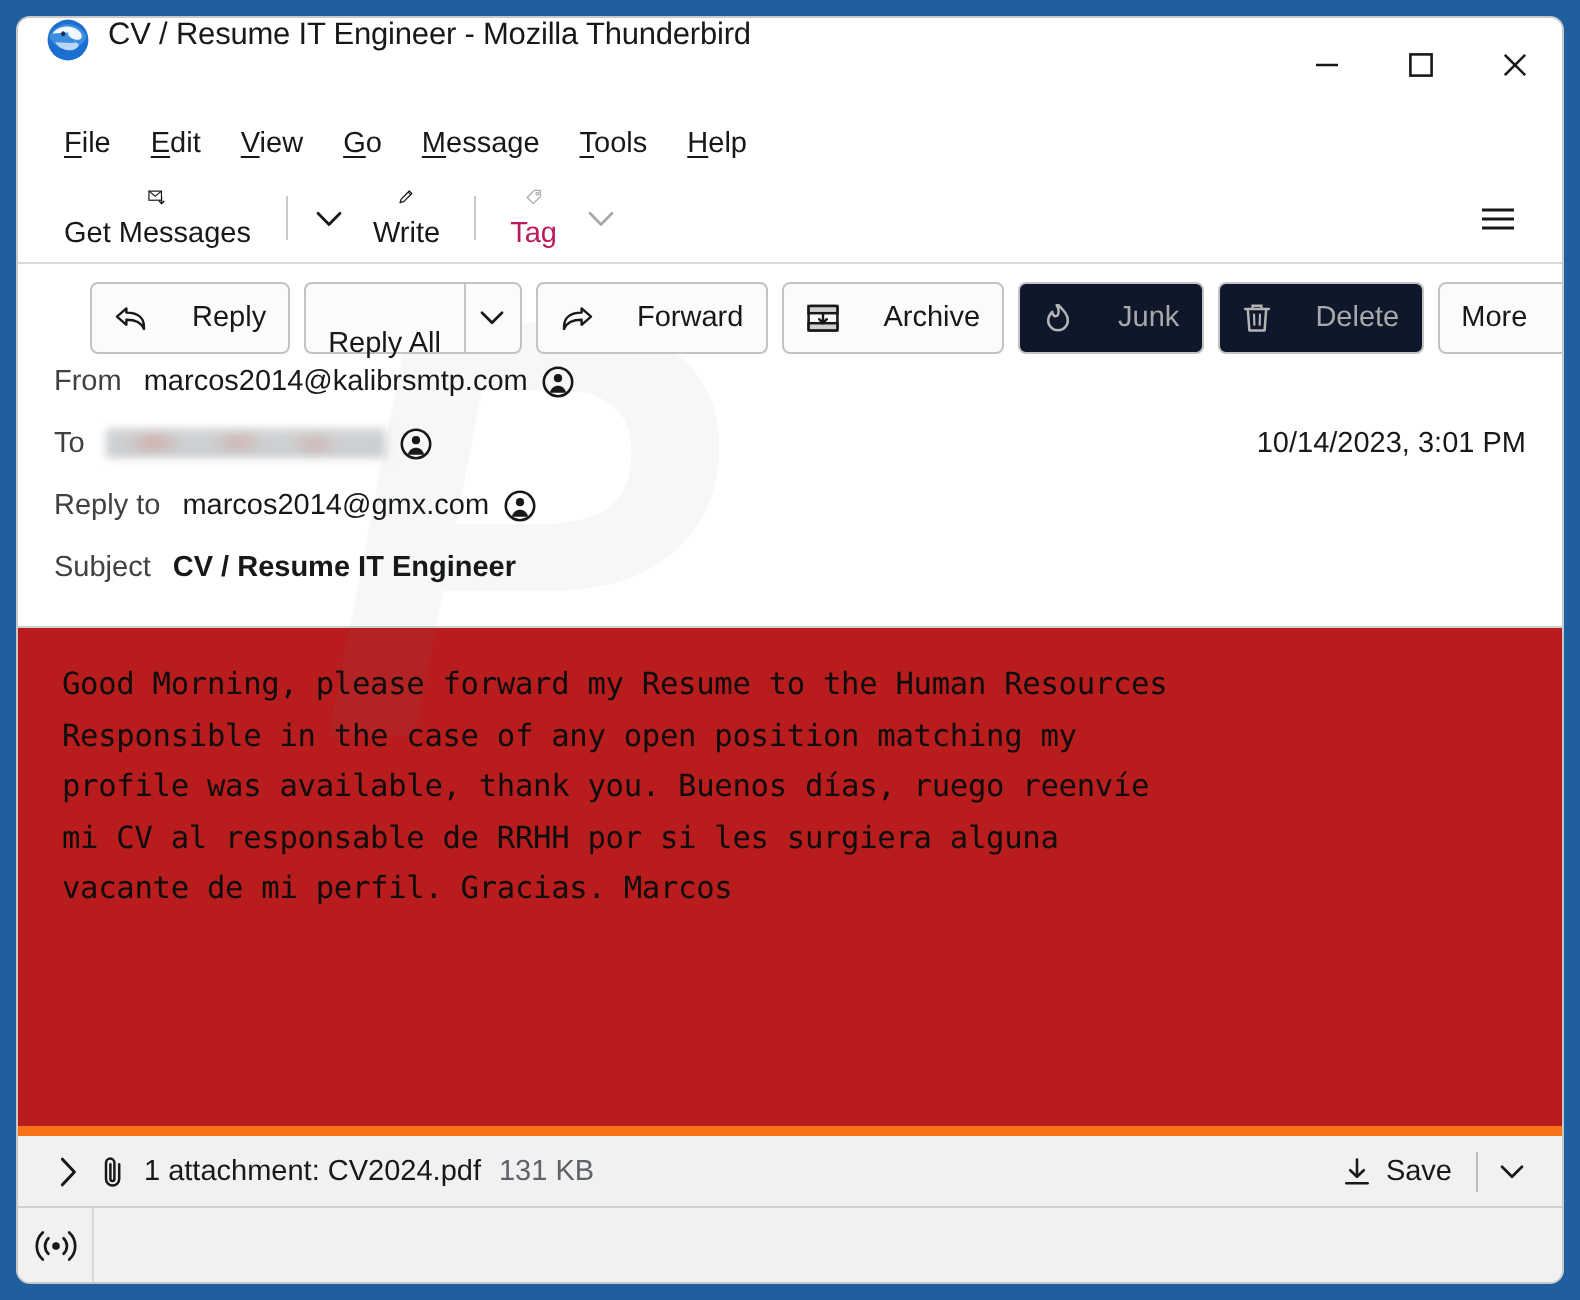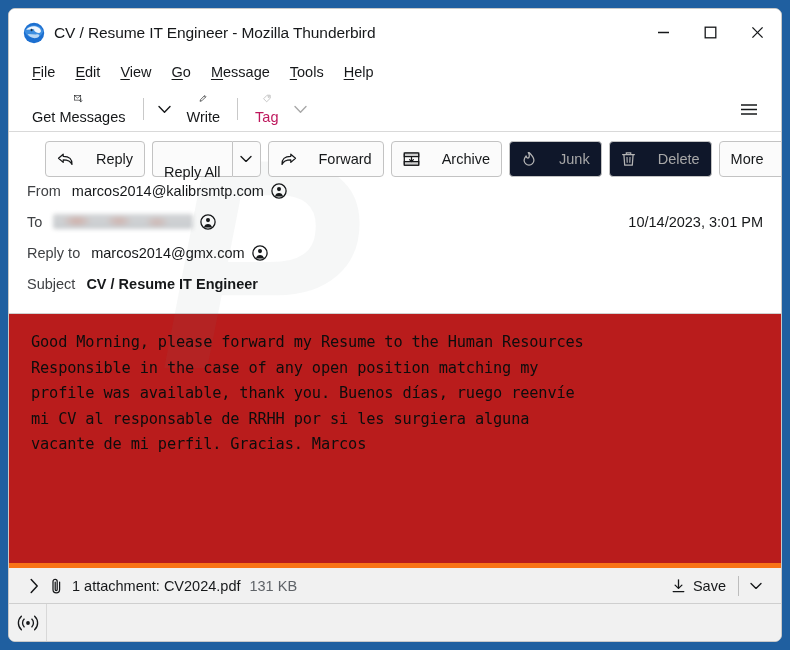--- a/index.html
+++ b/index.html
@@ -28,21 +28,20 @@
     overflow: hidden;
     display: flex;
     flex-direction: column;
   }
 
   
   #titlebar {
     height: 47px;
     background: #ffffff;
     display: flex;
-    align-items: center;
     flex: 0 0 auto;
     position: relative;
     z-index: 5;
   }
   #tb-icon {
     width: 22px; height: 22px;
     margin-left: 14px;
     flex: 0 0 auto;
     position: relative;
   }

